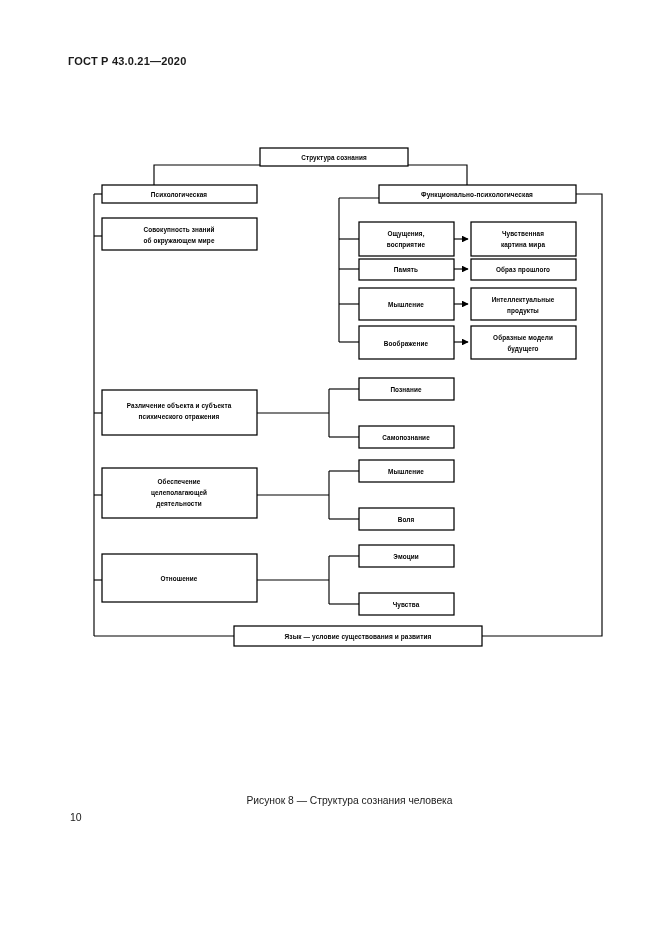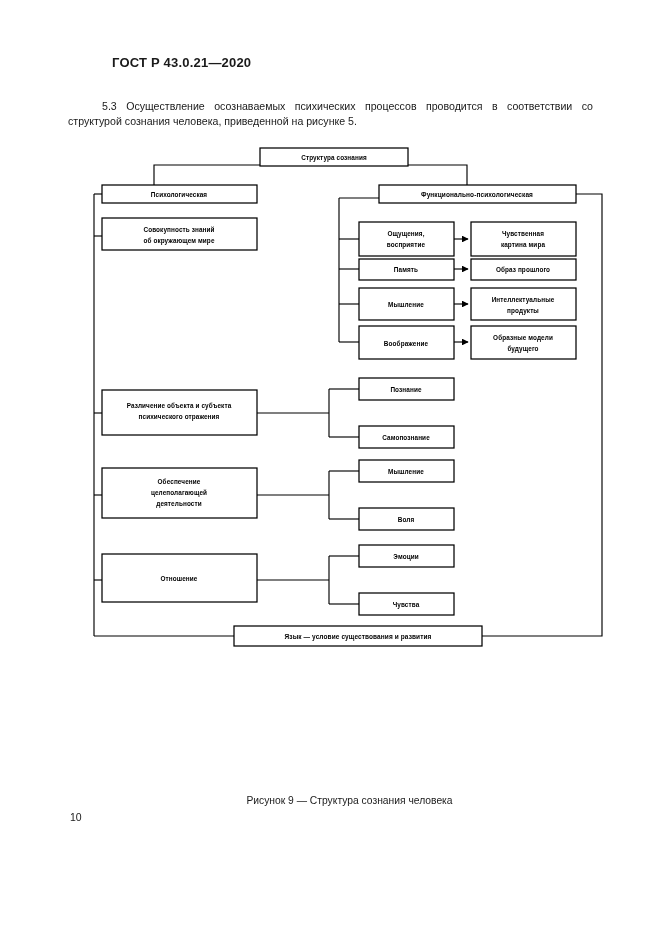--- a/index.html
+++ b/index.html
@@ -10,25 +10,24 @@
     color:#1a1a1a;
     position:relative;
     overflow:hidden;
   }
   .page{position:absolute;inset:0;}
 
   
   .gost-header{
     position:absolute;
     left:68px; top:55px;
-    font-size:13px;
+    font-size:11px;
     font-weight:bold;
     letter-spacing:.2px;
     white-space:nowrap;
-    margin-left:44px;
   }
 
   
   .body-text{
     position:absolute;
     left:68px; top:88px;
     width:525px;
     font-size:10.6px;
     line-height:15.5px;
     text-align:justify;
@@ -69,21 +68,20 @@
     font-size:10.5px;
   }
 </style>
 </head>
 <body>
 
 <div class="page">
 
   <div class="gost-header">ГОСТ Р 43.0.21—2020</div>
 
-  <p class="body-text">5.3  Осуществление осознаваемых психических процессов проводится в соответствии со структурой сознания человека, приведенной на рисунке 5.</p>
 
   <div class="figure">
     <svg viewBox="0 0 535 515" xmlns="http://www.w3.org/2000/svg">
       <defs>
         <marker id="arrow" viewBox="0 0 10 10" refX="9" refY="5" markerWidth="6" markerHeight="6" orient="auto-start-reverse">
           <path d="M 0 0 L 10 5 L 0 10 z" fill="#000000"></path>
         </marker>
       </defs>
 
       <g>
@@ -231,18 +229,18 @@
         <rect class="fig-box" x="277" y="453" width="95" height="22"></rect>
         <text class="fig-label" x="324" y="467">Чувства</text>
       </g>
 
       <g>
         <rect class="fig-box" x="152" y="486" width="248" height="20"></rect>
         <text class="fig-label wide" x="276" y="499">Язык — условие существования и развития</text>
       </g>
     </svg>
 
-    <div class="fig-caption">Рисунок 9 — Структура сознания человека</div>
+    <div class="fig-caption">Рисунок 8 — Структура сознания человека</div>
   </div>
 
   <div class="folio">10</div>
 
 </div>
 
 </body></html>

